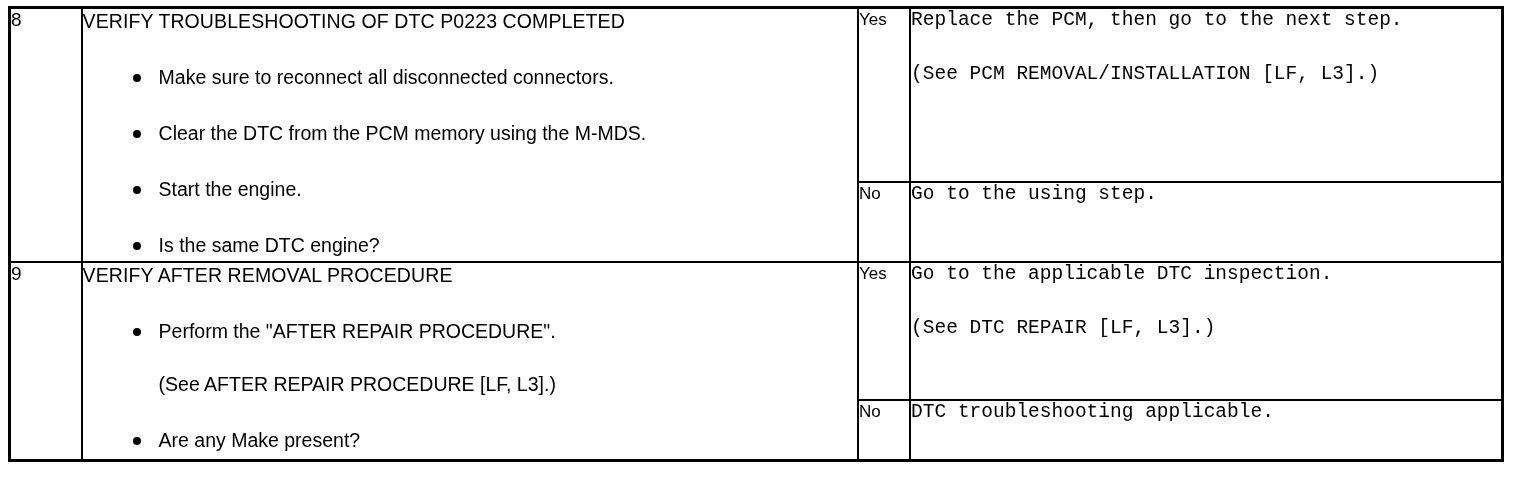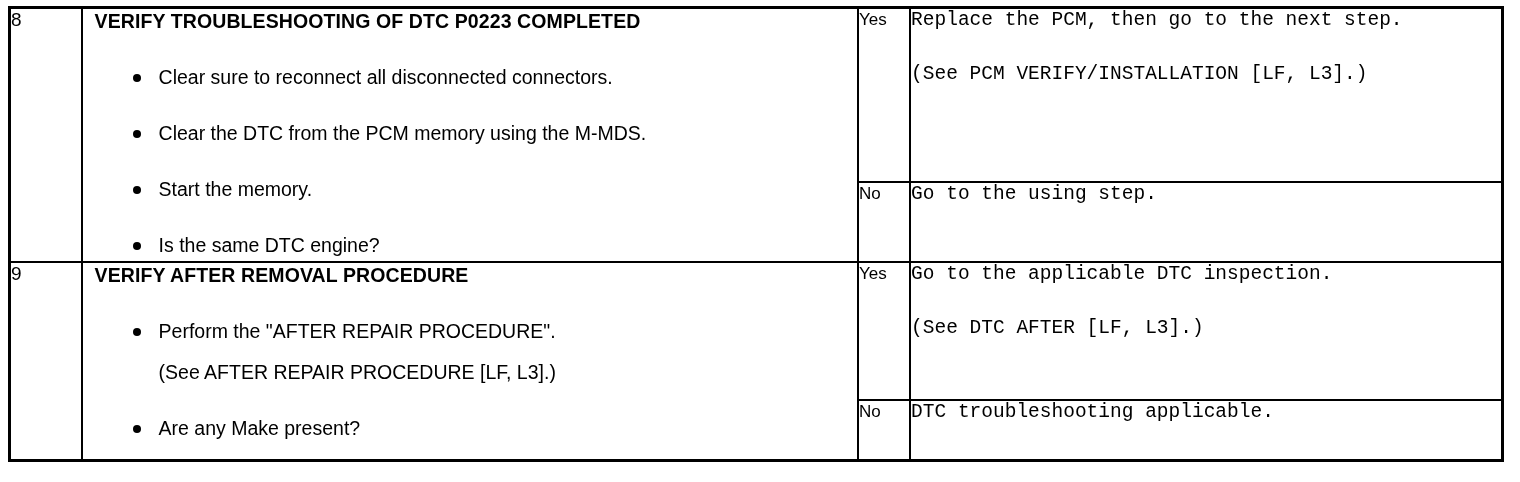--- a/index.html
+++ b/index.html
@@ -50,26 +50,25 @@
     line-height: 22px;
     font-weight: normal;
   }
 
   .body-cell {
     padding: 6px 8px 8px 6px;
   }
 
   .body-title {
     font-size: 19.5px;
-    font-weight: bold;
+    font-weight: normal;
     letter-spacing: 0.1px;
     line-height: 24px;
     margin: 0 0 0 0;
     white-space: nowrap;
-    padding-left: 12px;
   }
 
   ul.bullets {
     list-style: none;
     margin: 0;
     padding: 0;
   }
   ul.bullets li {
     position: relative;
     font-size: 19.5px;
@@ -82,21 +81,21 @@
     position: absolute;
     left: 50px;
     top: 8px;
     width: 8px;
     height: 8px;
     background: #000000;
     border-radius: 50%;
     display: block;
   }
   ul.bullets li.note {
-    margin-top: 18px;
+    margin-top: 30px;
   }
 
   .jud-cell {
     padding: 4px 0 0 6px;
     font-size: 17px;
     line-height: 22px;
     white-space: nowrap;
   }
 
   .action-cell {
@@ -135,42 +134,42 @@
 
       <tr>
         <td class="step-cell row8-main" rowspan="2">
           <span>8</span>
         </td>
         <td class="body-cell row8-main" rowspan="2">
           <div class="body-title">VERIFY TROUBLESHOOTING OF DTC P0223 COMPLETED</div>
           <ul class="bullets">
             <li>
               <span class="bullet-dot"></span>
-              <span>Clear sure to reconnect all disconnected connectors.</span>
+              <span>Make sure to reconnect all disconnected connectors.</span>
             </li>
             <li>
               <span class="bullet-dot"></span>
               <span>Clear the DTC from the PCM memory using the M-MDS.</span>
             </li>
             <li>
               <span class="bullet-dot"></span>
-              <span>Start the memory.</span>
+              <span>Start the engine.</span>
             </li>
             <li>
               <span class="bullet-dot"></span>
               <span>Is the same DTC engine?</span>
             </li>
           </ul>
         </td>
         <td class="jud-cell row8-yes">
           <span>Yes</span>
         </td>
         <td class="action-cell row8-yes">
           <div class="line">Replace the PCM, then go to the next step.</div>
-          <div class="line">(See PCM VERIFY/INSTALLATION [LF, L3].)</div>
+          <div class="line">(See PCM REMOVAL/INSTALLATION [LF, L3].)</div>
         </td>
       </tr>
       <tr>
         <td class="jud-cell row8-no">
           <span>No</span>
         </td>
         <td class="action-cell row8-no">
           <div class="line">Go to the using step.</div>
         </td>
       </tr>
@@ -193,21 +192,21 @@
               <span class="bullet-dot"></span>
               <span>Are any Make present?</span>
             </li>
           </ul>
         </td>
         <td class="jud-cell row9-yes">
           <span>Yes</span>
         </td>
         <td class="action-cell row9-yes">
           <div class="line">Go to the applicable DTC inspection.</div>
-          <div class="line">(See DTC AFTER [LF, L3].)</div>
+          <div class="line">(See DTC REPAIR [LF, L3].)</div>
         </td>
       </tr>
       <tr>
         <td class="jud-cell row9-no">
           <span>No</span>
         </td>
         <td class="action-cell row9-no">
           <div class="line">DTC troubleshooting applicable.</div>
         </td>
       </tr>

